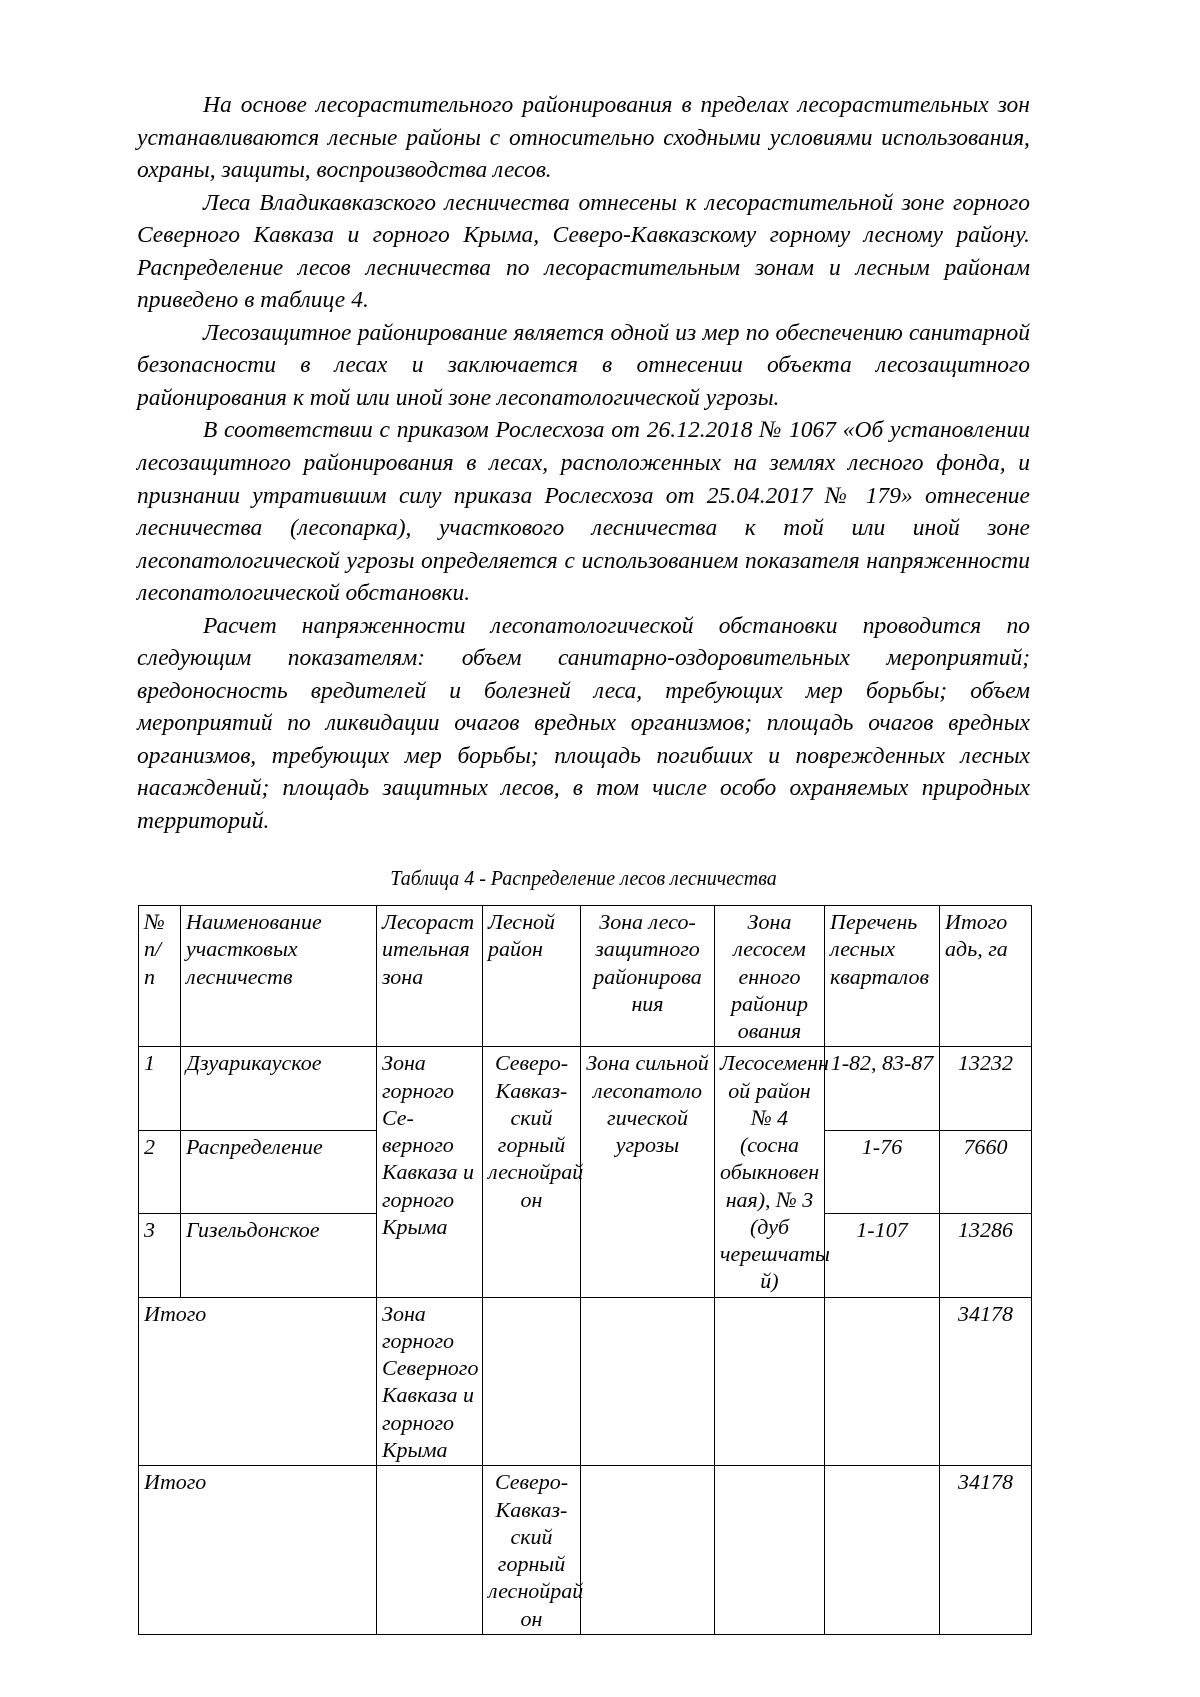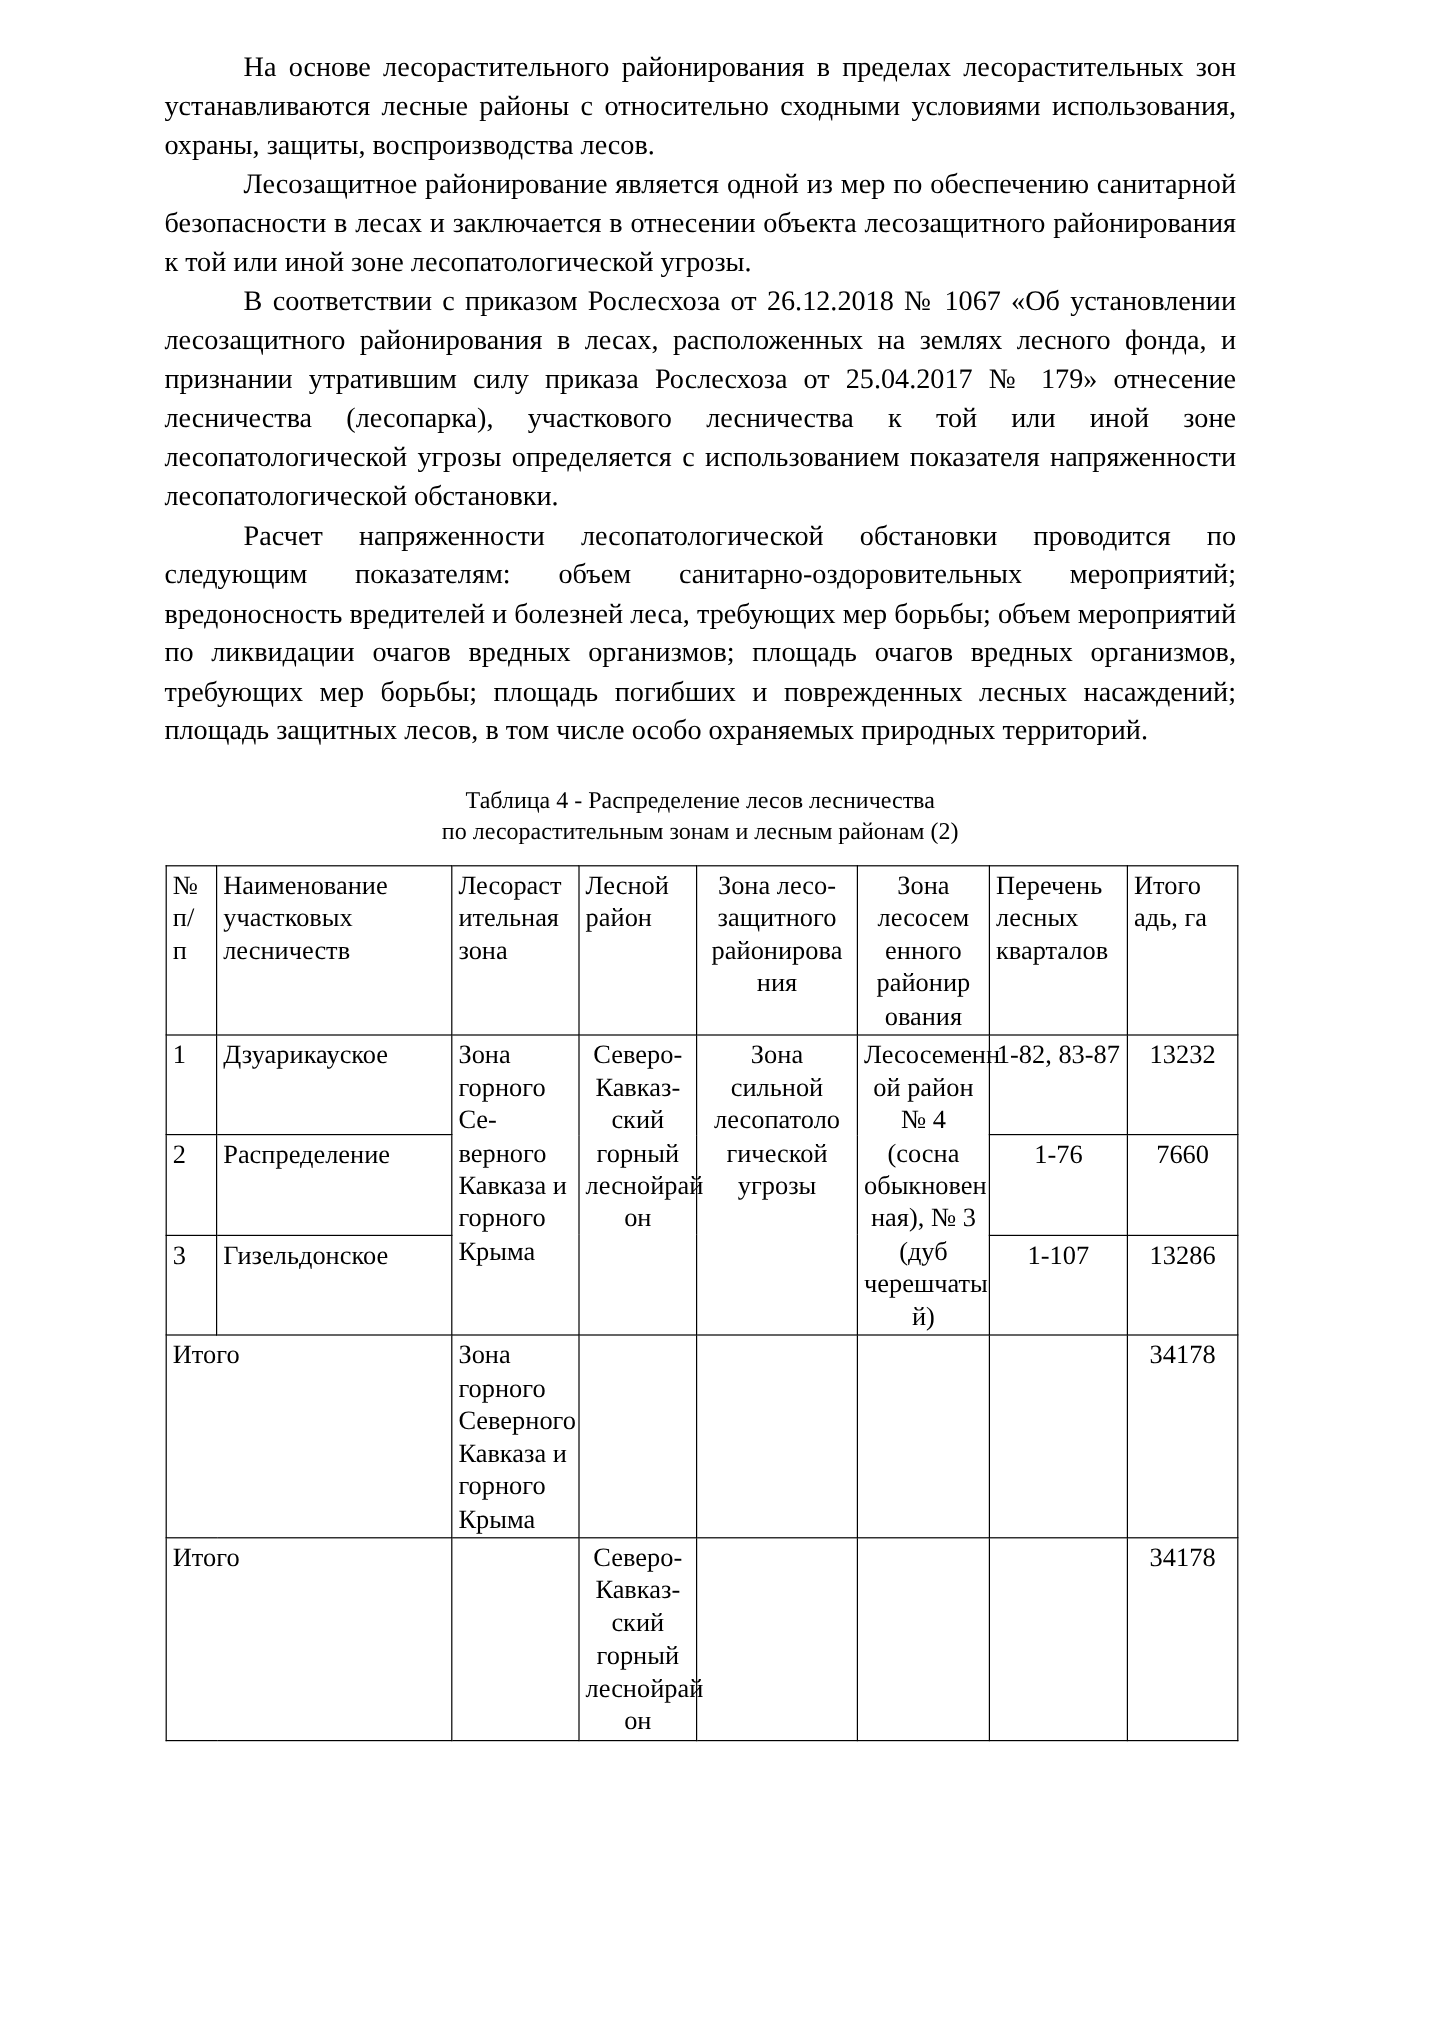--- a/index.html
+++ b/index.html
@@ -10,22 +10,23 @@
   body {
     font-family: "Liberation Serif", "DejaVu Serif", serif;
     color: #000000;
   }
   .page {
     position: relative;
     width: 1200px;
     height: 1697px;
     background: #ffffff;
     box-sizing: border-box;
-    padding: 40px 170px 40px 137px;
+    padding: 88px 170px 40px 137px;
     overflow: hidden;
+    font-style: italic;
   }
   p.body-par {
     margin: 0;
     font-size: 23.5px;
     line-height: 1.385;
     text-align: justify;
     text-indent: 66px;
     text-justify: inter-word;
     hyphens: none;
   }
@@ -70,27 +71,27 @@
   td.small-ctr { font-size: 17.5px; line-height: 1.22; text-align: center; }
   td.num-cell { font-size: 22px; vertical-align: top; }
   td.name-cell { vertical-align: bottom; }
 </style>
 </head>
 <body>
 
 <div class="page">
 
   <p class="body-par">На основе лесорастительного районирования в пределах лесорастительных зон устанавливаются лесные районы с относительно сходными условиями использования, охраны, защиты, воспроизводства лесов.</p>
+  <p class="body-par">Леса Владикавказского лесничества отнесены к лесорастительной зоне горного Северного Кавказа и горного Крыма, Северо-Кавказскому горному лесному району. Распределение лесов лесничества по лесорастительным зонам и лесным районам приведено в таблице 4.</p>
   <p class="body-par">Лесозащитное районирование является одной из мер по обеспечению санитарной безопасности в лесах и заключается в отнесении объекта лесозащитного районирования к той или иной зоне лесопатологической угрозы.</p>
   <p class="body-par">В соответствии с приказом   Рослесхоза от 26.12.2018 № 1067 «Об установлении лесозащитного районирования в лесах, расположенных на землях лесного фонда, и признании утратившим силу приказа Рослесхоза от 25.04.2017 № 179» отнесение лесничества (лесопарка), участкового лесничества к той или иной зоне лесопатологической угрозы определяется с использованием показателя напряженности лесопатологической обстановки.</p>
   <p class="body-par">Расчет напряженности лесопатологической обстановки проводится по следующим показателям: объем санитарно-оздоровительных мероприятий; вредоносность вредителей и болезней леса, требующих мер борьбы; объем мероприятий по ликвидации очагов вредных организмов; площадь очагов вредных организмов, требующих мер борьбы; площадь погибших и поврежденных лесных насаждений; площадь защитных лесов, в том числе особо охраняемых природных территорий.</p>
 
   <div class="caption-wrap">
     <p class="table-caption">Таблица 4 - Распределение лесов лесничества</p>
-    <p class="table-caption">по лесорастительным зонам и лесным районам (2)</p>
   </div>
 
   <table class="main-table">
     <colgroup>
       <col class="c-num">
         <col class="c-name">
         <col class="c-zone">
         <col class="c-region">
       <col class="c-protect">
         <col class="c-seed">

